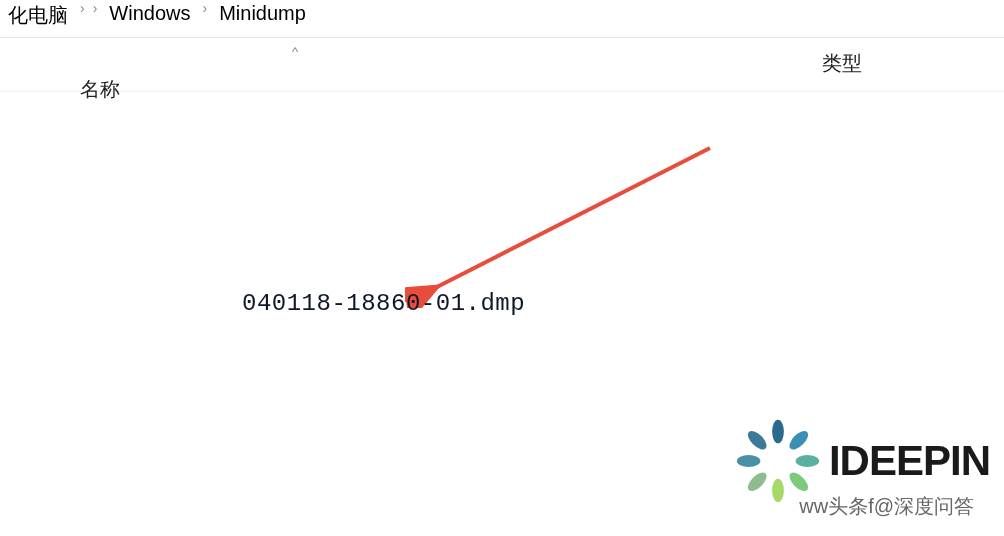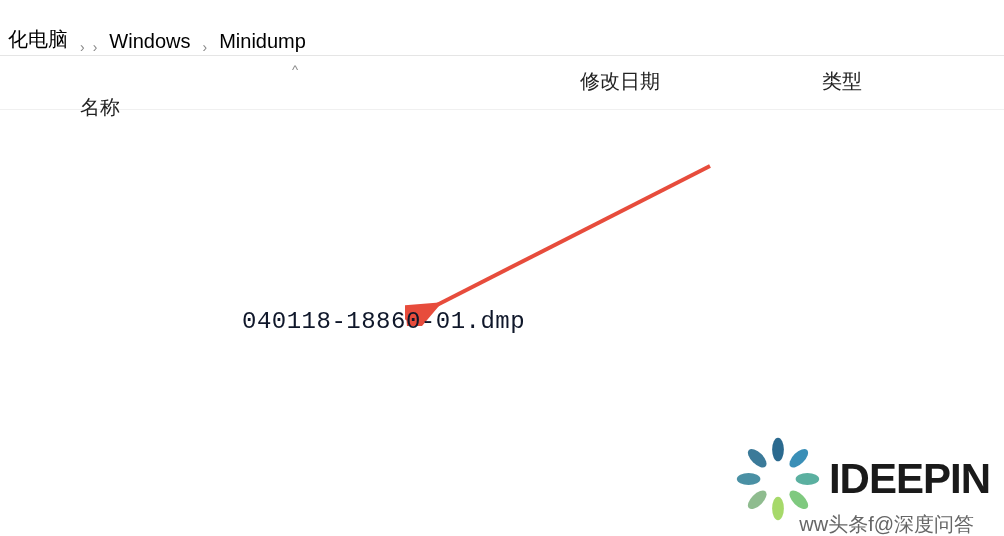--- a/index.html
+++ b/index.html
@@ -5,23 +5,23 @@
     * { margin: 0; padding: 0; box-sizing: border-box; }
     body {
       width: 1004px;
       height: 536px;
       background: #ffffff;
       font-family: "Microsoft YaHei", Arial, sans-serif;
       overflow: hidden;
       position: relative;
     }
     .breadcrumb-bar {
-      height: 56px;
+      height: 38px;
       display: flex;
-      align-items: flex-end;
+      align-items: flex-start;
       padding: 0 0 0 0;
       border-bottom: 1px solid #e5e5e5;
       font-size: 20px;
     }
     .crumb {
       padding: 2px 8px;
       cursor: pointer;
     }
     .crumb-sep {
       color: #888;
@@ -116,21 +116,20 @@
   <span class="crumb-sep">›</span>
   <span class="crumb">Windows</span>
   <span class="crumb-sep">›</span>
   <span class="crumb">Minidump</span>
 </div>
 
 <div class="content-area">
   <div class="columns-header">
     <span class="sort-indicator">^</span>
     <span class="col-name">名称</span>
-    <span class="col-modified">修改日期</span>
     <span class="col-type">类型</span>
   </div>
 
   <svg class="arrow-svg" width="320" height="170">
     <defs>
       <marker id="arrowhead" markerWidth="12" markerHeight="10" refX="2" refY="5" orient="auto">
         <polygon points="0 5, 12 0, 10 5, 12 10" fill="#e74c3c"></polygon>
       </marker>
     </defs>
     <line x1="305" y1="10" x2="30" y2="150" stroke="#e74c3c" stroke-width="4" marker-end="url(#arrowhead)"></line>

